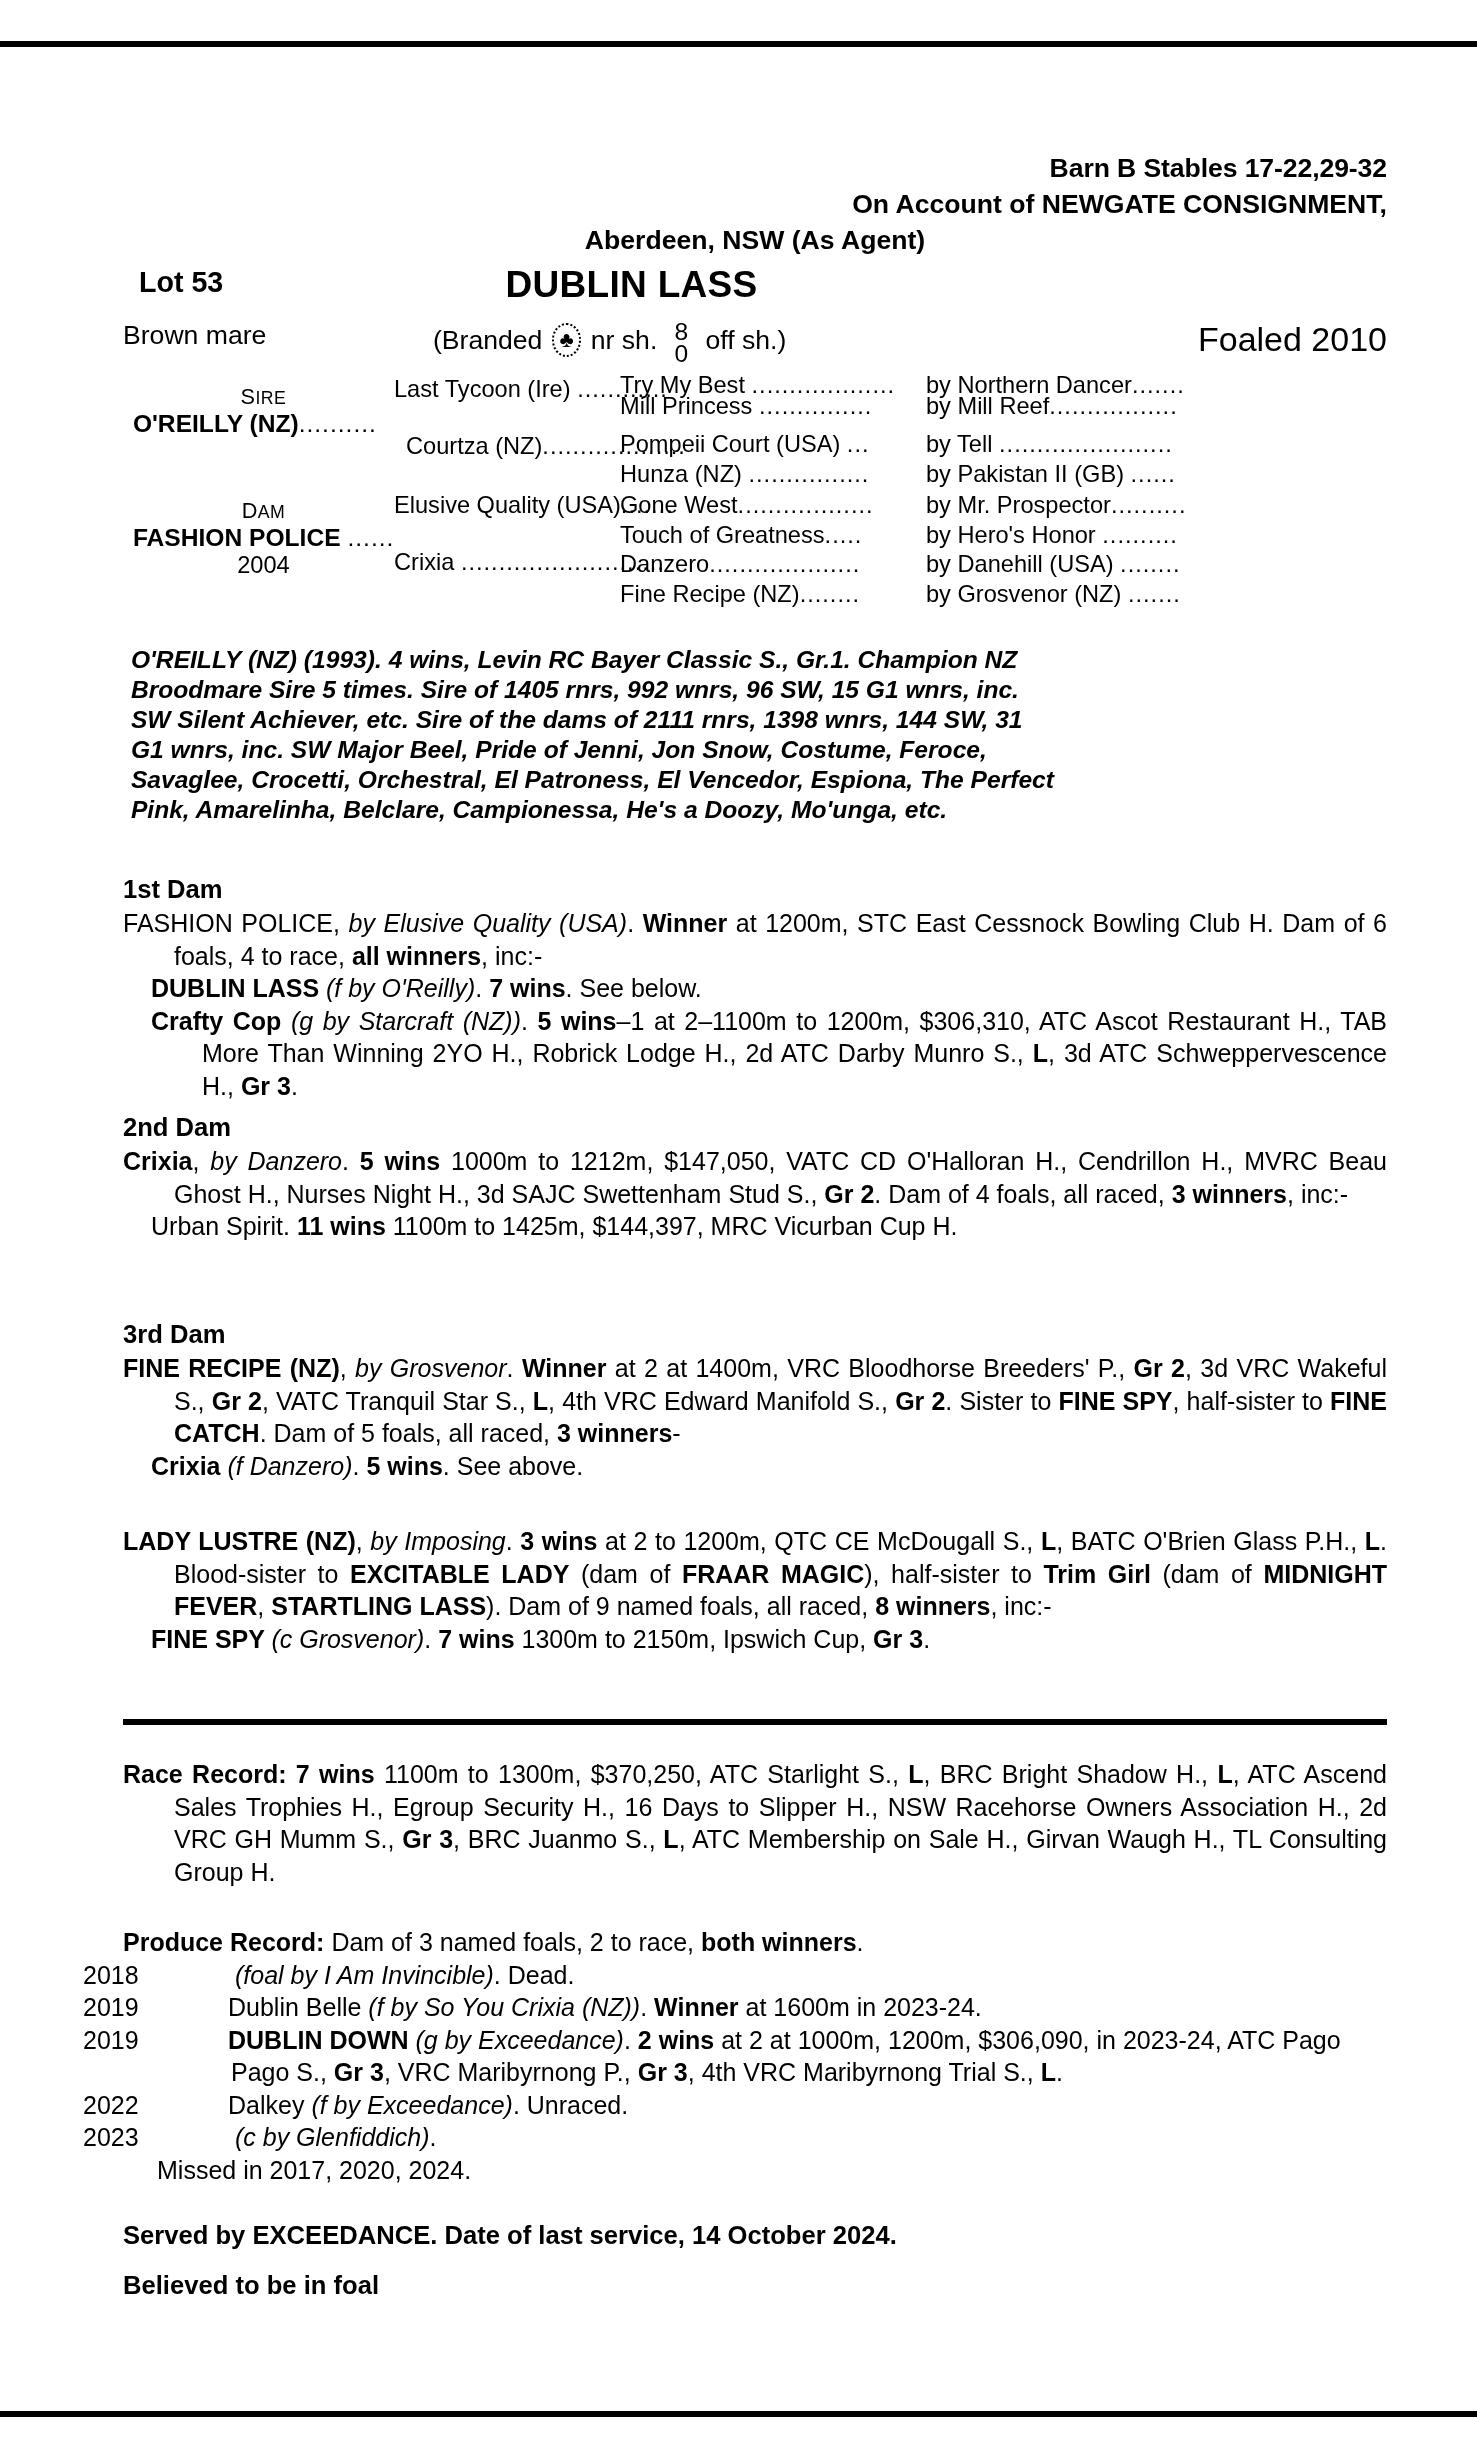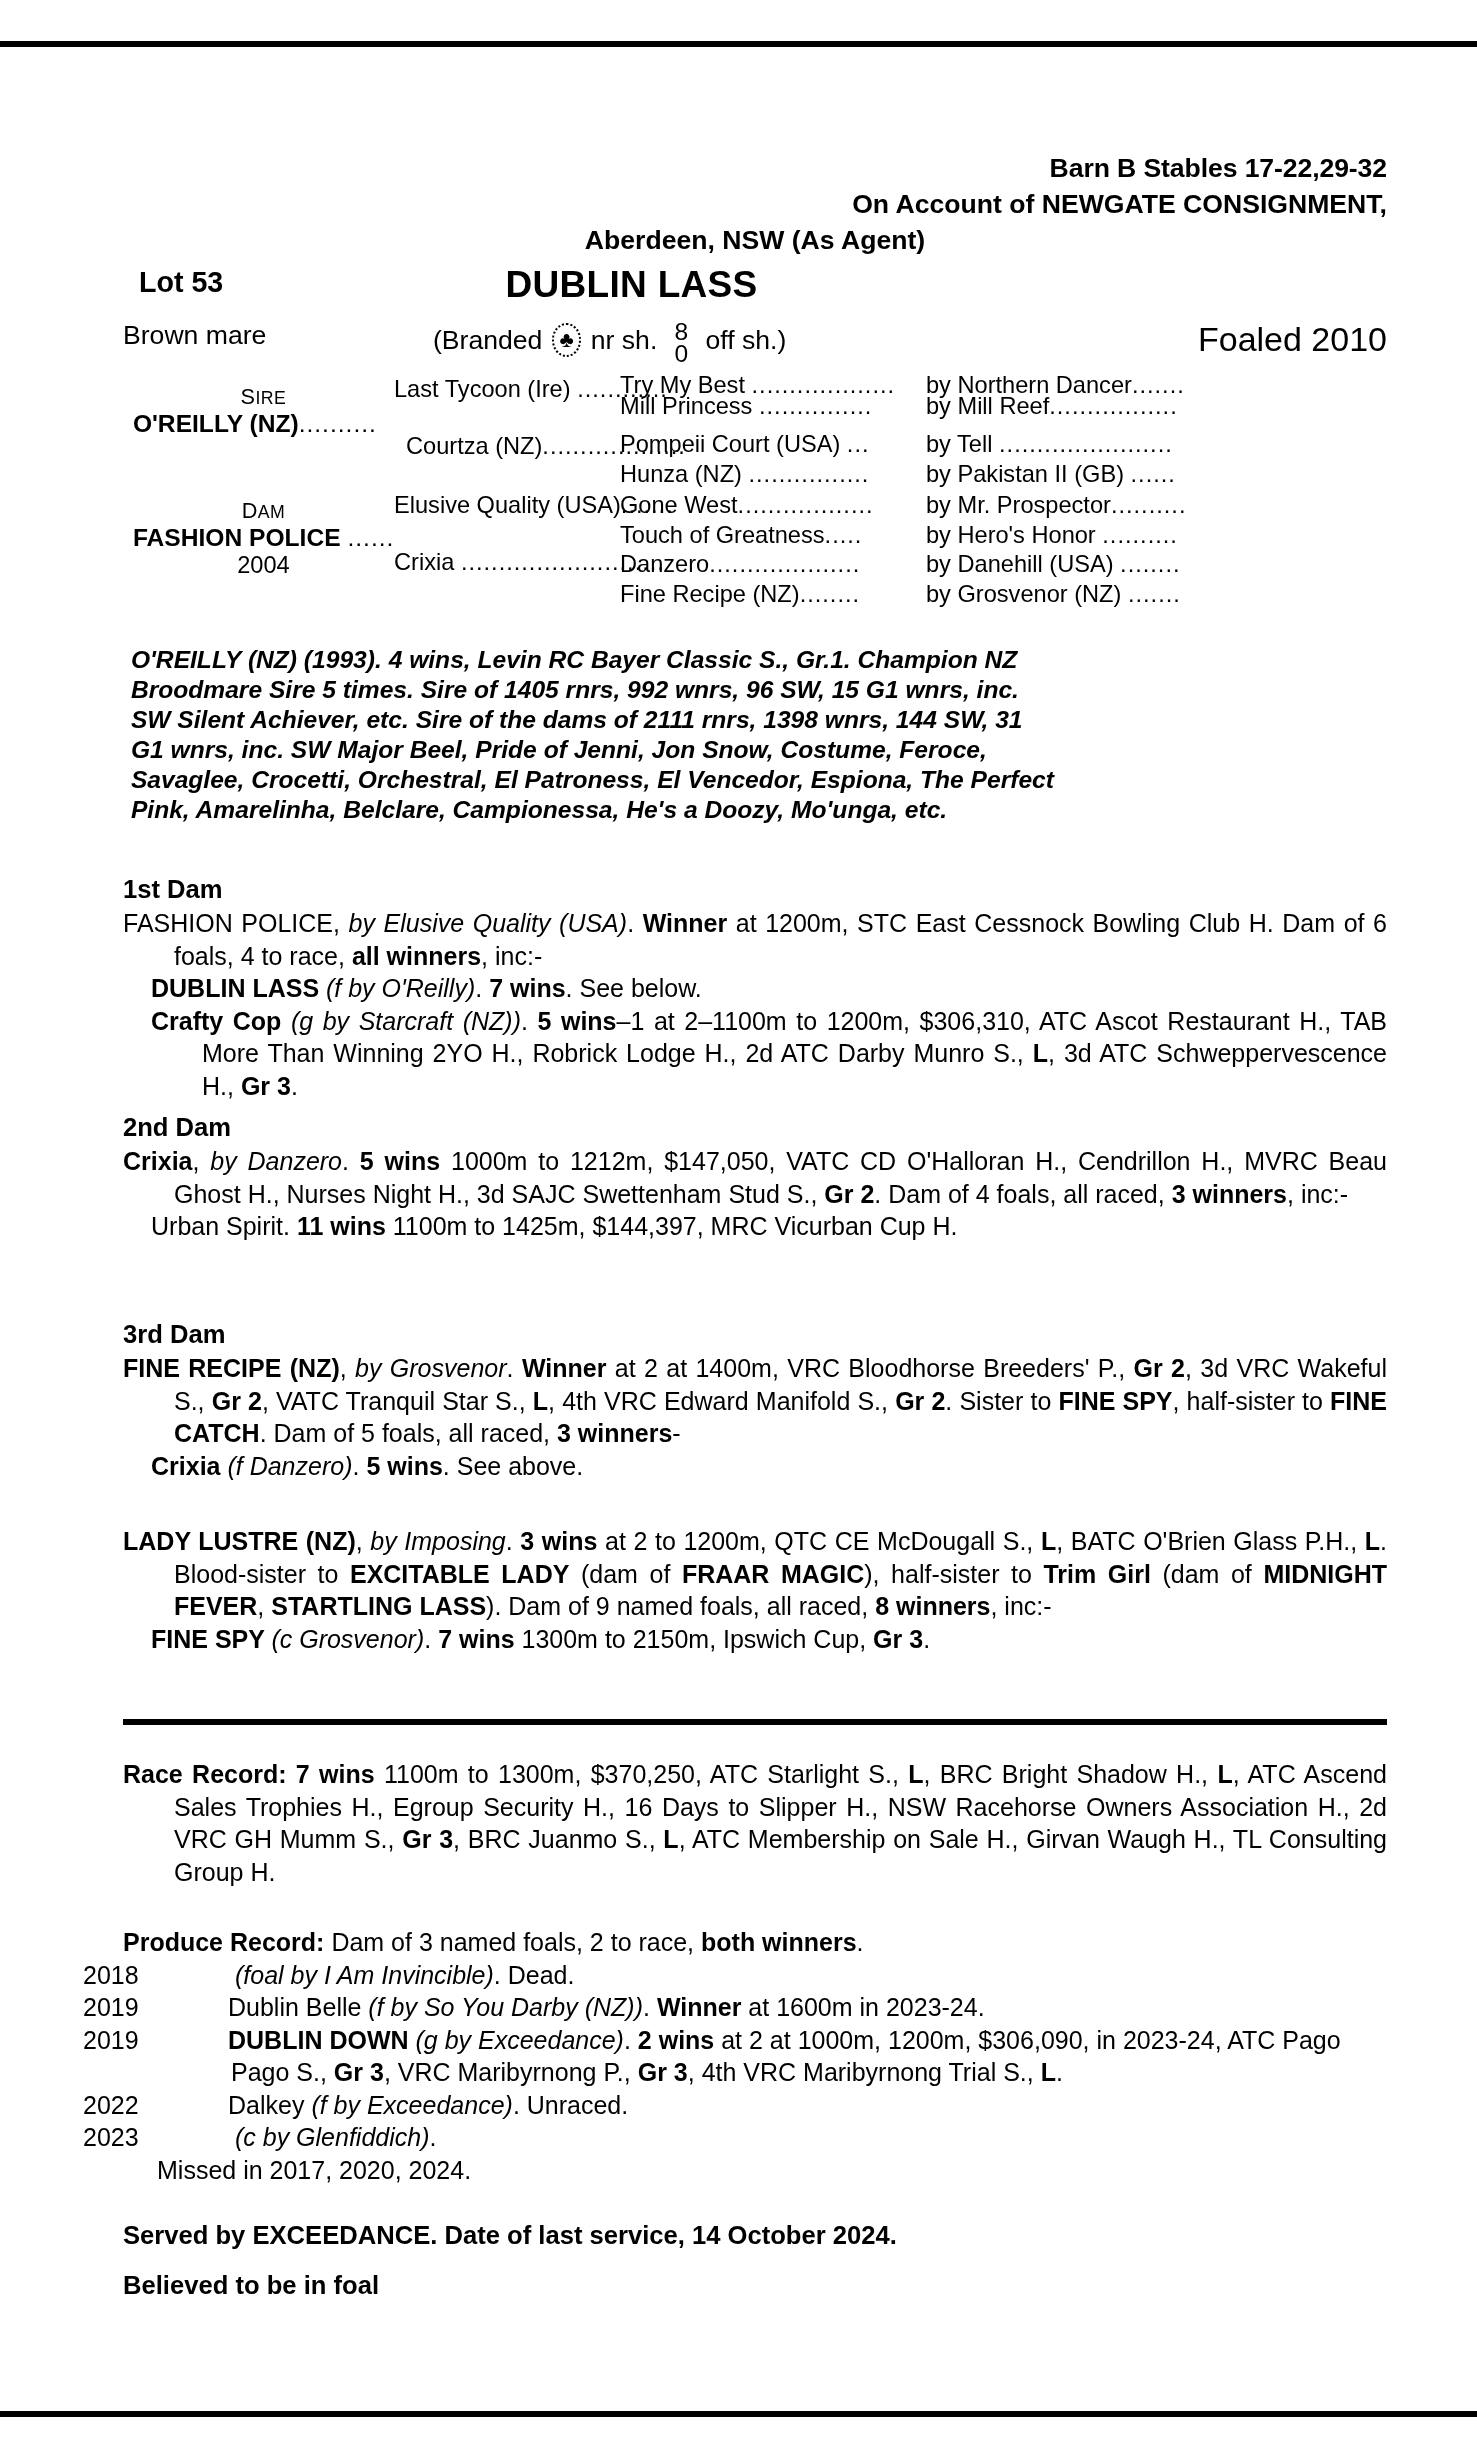--- a/index.html
+++ b/index.html
@@ -423,21 +423,21 @@
         <div class="para sub"><b>FINE SPY </b><i>(c Grosvenor)</i><span>. </span><b>7 wins</b><span> 1300m to 2150m, Ipswich Cup, </span><b>Gr 3</b><span>.</span></div>
       </div>
 
     <div class="record" id="race-record">
         <div class="para"><b>Race Record: </b><b>7 wins</b><span> 1100m to 1300m, $370,250, ATC Starlight S., </span><b>L</b><span>, BRC Bright Shadow H., </span><b>L</b><span>, ATC Ascend Sales Trophies H., Egroup Security H., 16 Days to Slipper H., NSW Racehorse Owners Association H., 2d VRC GH Mumm S., </span><b>Gr 3</b><span>, BRC Juanmo S., </span><b>L</b><span>, ATC Membership on Sale H., Girvan Waugh H., TL Consulting Group H.</span></div>
       </div>
 
     <div class="record" id="produce-record">
         <div class="para"><b>Produce Record: </b><span>Dam of 3 named foals, 2 to race, </span><b>both winners</b><span>.</span></div>
         <div class="prod-row"><span class="yr">2018</span><span>      </span><i>(foal by I Am Invincible)</i><span>. Dead.</span></div>
-        <div class="prod-row"><span class="yr">2019</span><span>Dublin Belle </span><i>(f by So You Darby (NZ))</i><span>. </span><b>Winner</b><span> at 1600m in 2023-24.</span></div>
+        <div class="prod-row"><span class="yr">2019</span><span>Dublin Belle </span><i>(f by So You Crixia (NZ))</i><span>. </span><b>Winner</b><span> at 1600m in 2023-24.</span></div>
         <div class="prod-row"><span class="yr">2019</span><b>DUBLIN DOWN </b><i>(g by Exceedance)</i><span>. </span><b>2 wins</b><span> at 2 at 1000m, 1200m, $306,090, in 2023-24, ATC Pago Pago S., </span><b>Gr 3</b><span>, VRC Maribyrnong P., </span><b>Gr 3</b><span>, 4th VRC Maribyrnong Trial S., </span><b>L</b><span>.</span></div>
         <div class="prod-row"><span class="yr">2022</span><span>Dalkey </span><i>(f by Exceedance)</i><span>. Unraced.</span></div>
         <div class="prod-row"><span class="yr">2023</span><span>      </span><i>(c by Glenfiddich)</i><span>.</span></div>
         <div class="missed">Missed in 2017, 2020, 2024.</div>
       </div>
 
     <div class="served">Served by EXCEEDANCE. Date of last service, 14 October 2024.</div>
     <div class="believed">Believed to be in foal</div>
 
   </div>

